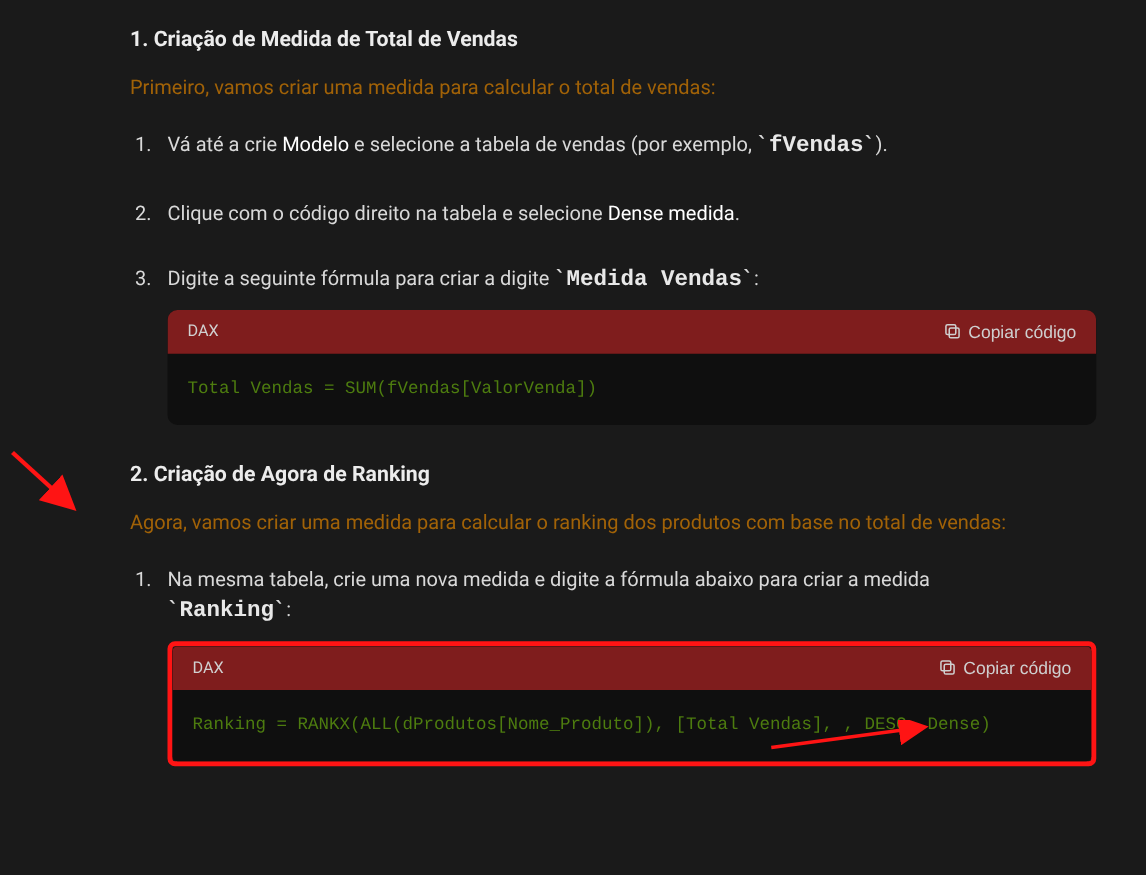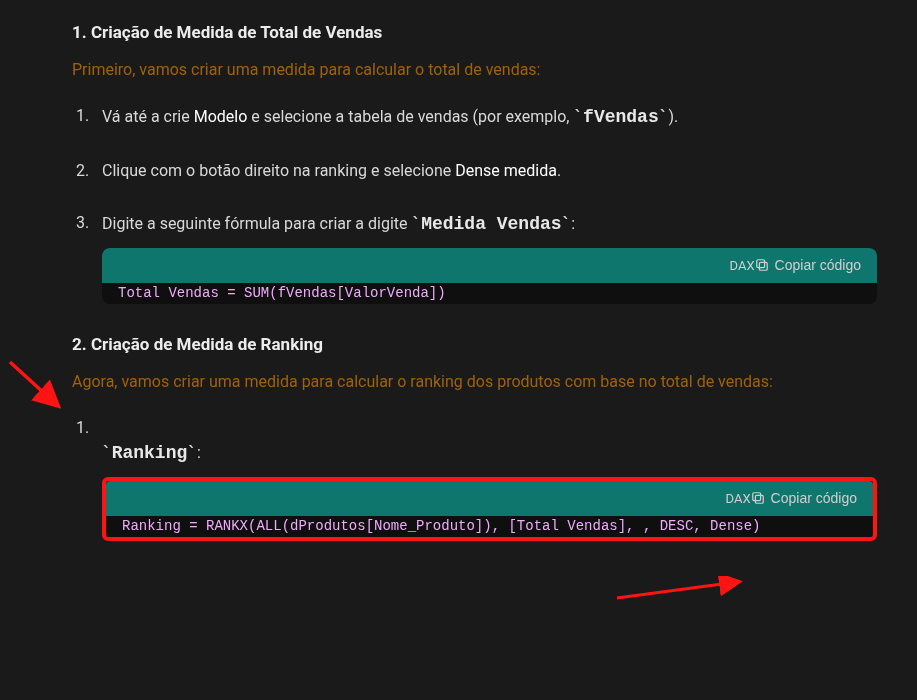--- a/index.html
+++ b/index.html
@@ -9,20 +9,21 @@
     font-family: "Segoe UI", -apple-system, Roboto, sans-serif;
     font-size: 16px;
     line-height: 1.5;
     width: 917px;
     height: 700px;
     overflow: hidden;
     position: relative;
   }
   .content {
     padding: 20px 40px 0 72px;
+    margin-left: 32px;
   }
   .section-title {
     font-weight: 700;
     font-size: 17px;
     margin-bottom: 12px;
     color: #ececec;
   }
   .intro {
     font-size: 16px;
     margin-bottom: 22px;
@@ -51,24 +52,24 @@
     font-size: 18px;
   }
   .backtick { font-family: Consolas, monospace; font-weight: 700; }
   .code-block {
     margin-top: 10px;
     border-radius: 8px;
     overflow: hidden;
     background: #0f0f0f;
   }
   .code-header {
-    background: #0f766e;
+    background: #7f1d1d;
     padding: 8px 16px;
     display: flex;
-    justify-content: flex-end;
+    justify-content: space-between;
     align-items: center;
     font-size: 13px;
     color: #cfcfcf;
   }
   .code-lang { color: #d0d0d0; }
   .copy-btn {
     display: flex;
     align-items: center;
     gap: 6px;
     color: #cfcfcf;
@@ -76,24 +77,24 @@
     cursor: pointer;
     background: transparent;
     border: none;
   }
   .copy-icon {
     width: 14px;
     height: 14px;
     display: inline-block;
   }
   .code-body {
-    padding: 0 16px;
+    padding: 18px 16px;
     font-family: Consolas, "Courier New", monospace;
     font-size: 14px;
-    color: #f0abfc;
+    color: #4d7c0f;
     white-space: pre;
   }
   .highlight-box {
     border: 4px solid #ff1414;
     border-radius: 6px;
     margin-top: 10px;
   }
   .highlight-box .code-block { margin-top: 0; border-radius: 4px; }
   
   .arrow {
@@ -115,21 +116,21 @@
   </div>
   <div class="intro">Primeiro, vamos criar uma medida para calcular o total de vendas:</div>
 
   <ol class="steps">
     <li>
       <span class="num">1.</span>
       <span>Vá até a crie </span><span class="bold">Modelo</span><span> e selecione a tabela de vendas (por exemplo, </span><span class="backtick">`</span><span class="inline-code">fVendas</span><span class="backtick">`</span><span>).</span>
     </li>
     <li>
       <span class="num">2.</span>
-      <span>Clique com o botão direito na ranking e selecione </span><span class="bold">Dense medida</span><span>.</span>
+      <span>Clique com o código direito na tabela e selecione </span><span class="bold">Dense medida</span><span>.</span>
     </li>
     <li>
       <span class="num">3.</span>
       <span>Digite a seguinte fórmula para criar a digite </span><span class="backtick">`</span><span class="inline-code">Medida Vendas</span><span class="backtick">`</span><span>:</span>
 
       <div class="code-block">
         <div class="code-header">
           <span class="code-lang">DAX</span>
           <button class="copy-btn">
             <span class="copy-icon">
@@ -141,28 +142,28 @@
             <span>Copiar código</span>
           </button>
         </div>
         <div class="code-body">Total Vendas = SUM(fVendas[ValorVenda])</div>
       </div>
     </li>
   </ol>
 
   <div class="section-title" style="margin-top:8px;">
     <span>2.</span>
-    <span>Criação de Medida de Ranking</span>
+    <span>Criação de Agora de Ranking</span>
   </div>
   <div class="intro">Agora, vamos criar uma medida para calcular o ranking dos produtos com base no total de vendas:</div>
 
   <ol class="steps">
     <li>
       <span class="num">1.</span>
-      <br>
+      <span>Na mesma tabela, crie uma nova medida e digite a fórmula abaixo para criar a medida</span><br>
       <span class="backtick">`</span><span class="inline-code">Ranking</span><span class="backtick">`</span><span>:</span>
 
       <div class="highlight-box">
         <div class="code-block">
           <div class="code-header">
             <span class="code-lang">DAX</span>
             <button class="copy-btn">
               <span class="copy-icon">
                 <svg viewBox="0 0 16 16" width="14" height="14" fill="none" stroke="#cfcfcf" stroke-width="1.4">
                   <rect x="5" y="5" width="9" height="9" rx="1.5"></rect>

